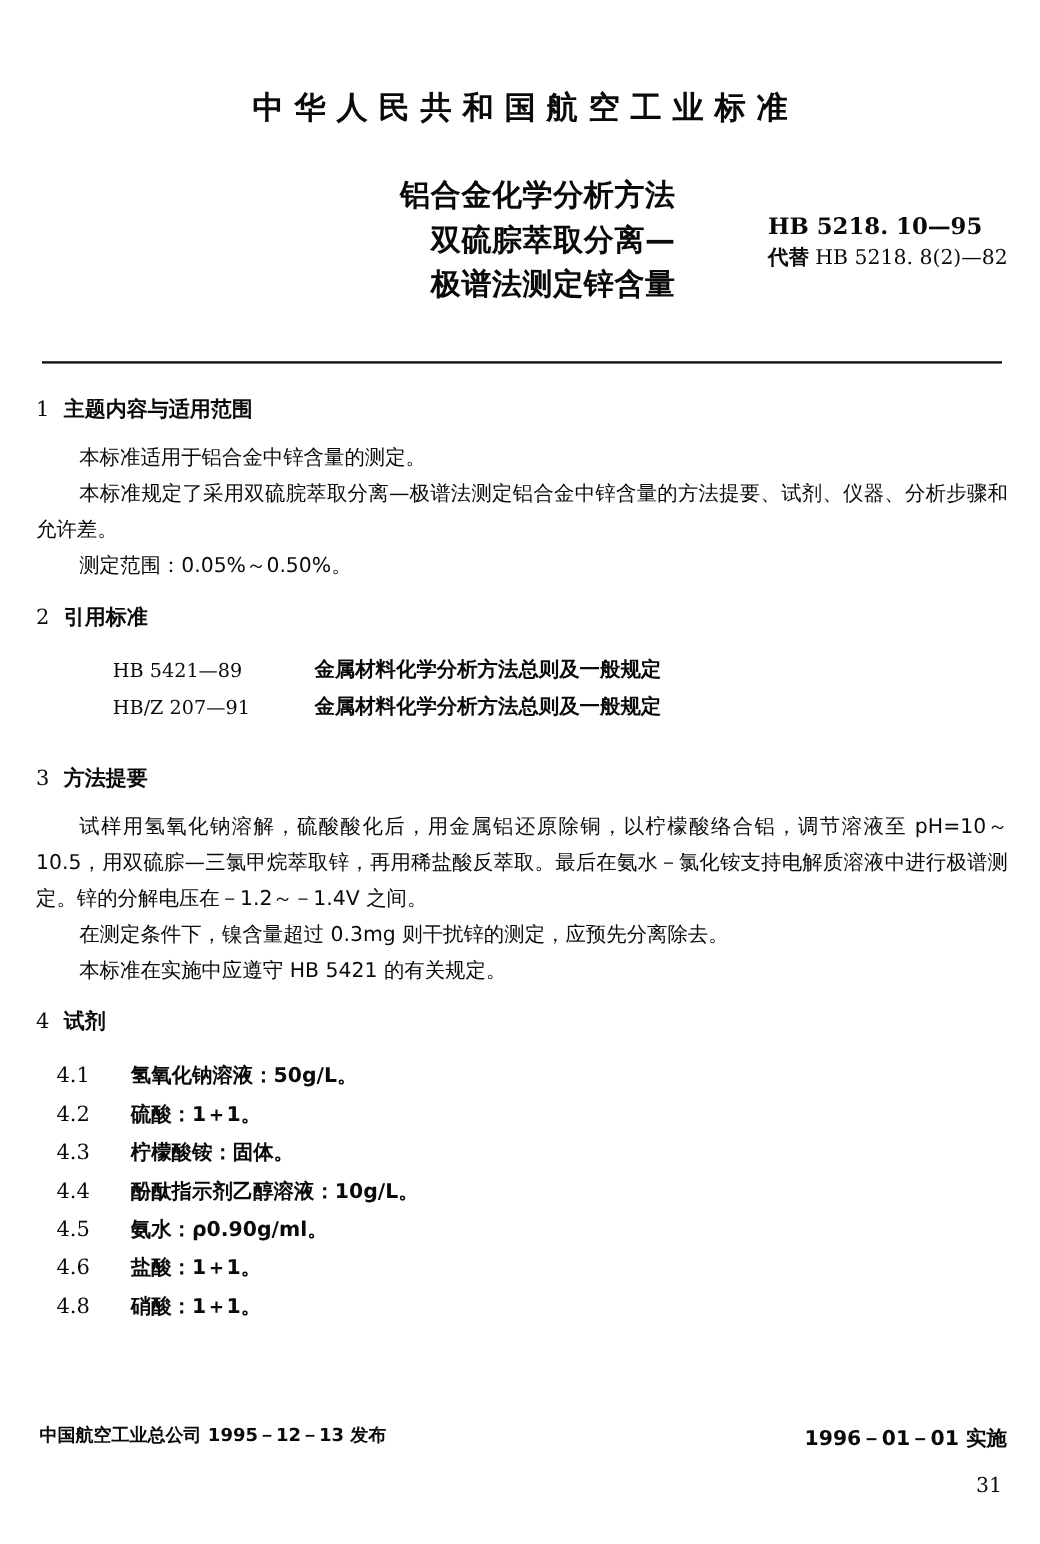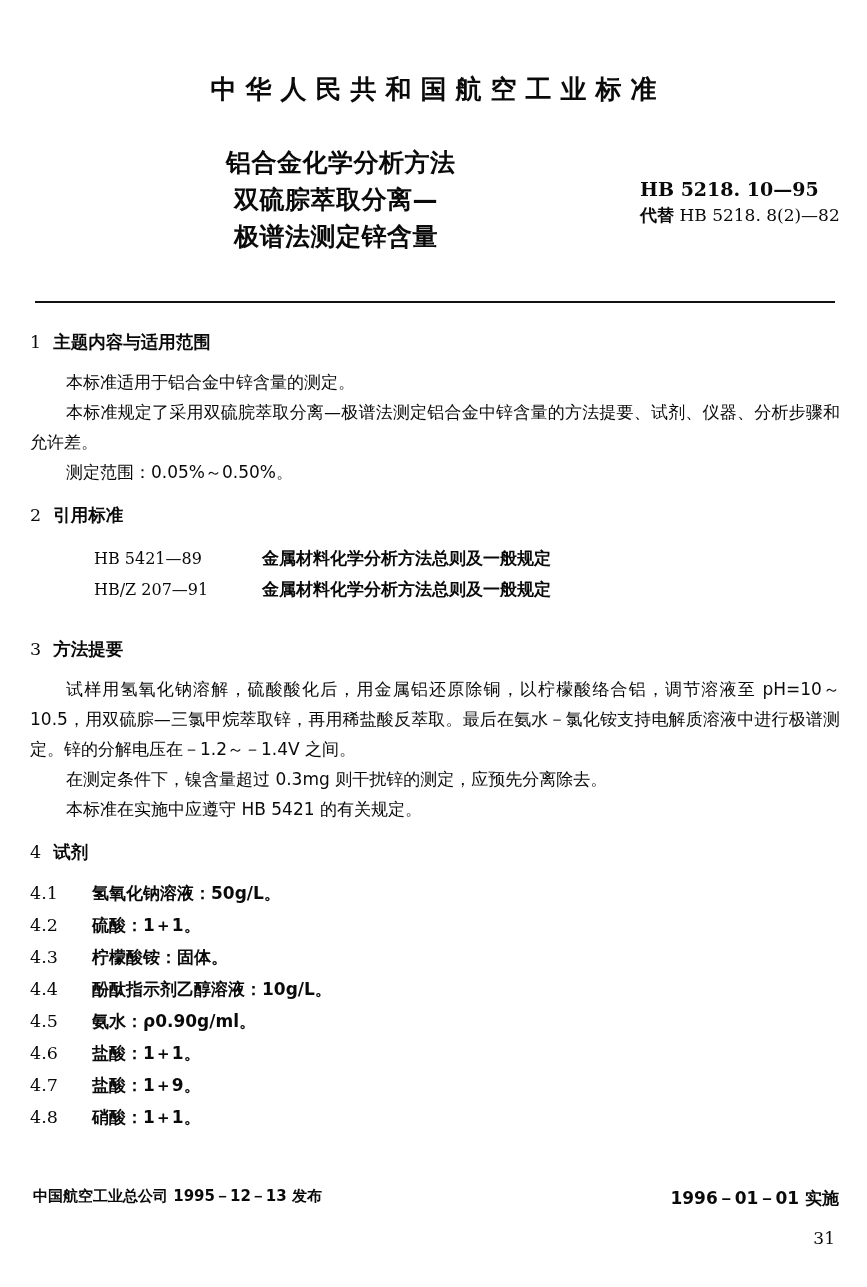--- a/index.html
+++ b/index.html
@@ -29,24 +29,24 @@
     font-size: 26px;
     font-weight: bold;
     letter-spacing: 9px;
     text-indent: 9px;
     font-family: "DejaVu Sans", sans-serif;
   }
 
   
   .title-block {
     position: absolute;
-    left: 226px;
+    left: 203px;
     top: 144px;
     width: 360px;
-    text-align: left;
+    text-align: right;
   }
   .title-line {
     font-size: 25px;
     font-weight: bold;
     line-height: 37px;
     letter-spacing: 0.5px;
     white-space: nowrap;
   }
   .title-line.l2, .title-line.l3 { margin-left: 8px; }
 
@@ -122,21 +122,21 @@
   .ref-code {
     font-family: "DejaVu Serif", serif;
     font-size: 16px;
     width: 168px;
     flex: 0 0 168px;
     white-space: nowrap;
   }
   .ref-title { font-weight: bold; }
 
   
-  .reagent-list { margin: 0; padding: 0; }
+  .reagent-list { margin: 17px; padding: 0; }
   .reagent-row {
     display: flex;
     align-items: baseline;
     font-size: 17px;
     line-height: 32px;
   }
   .reagent-no {
     font-family: "DejaVu Serif", serif;
     font-size: 17.5px;
     width: 62px;
@@ -248,24 +248,20 @@
       </div>
       <div class="reagent-row">
         <span class="reagent-no">4.5</span>
         <span class="reagent-text">氨水：ρ0.90g/ml。</span>
       </div>
       <div class="reagent-row">
         <span class="reagent-no">4.6</span>
         <span class="reagent-text">盐酸：1＋1。</span>
       </div>
       <div class="reagent-row">
-        <span class="reagent-no">4.7</span>
-        <span class="reagent-text">盐酸：1＋9。</span>
-      </div>
-      <div class="reagent-row">
         <span class="reagent-no">4.8</span>
         <span class="reagent-text">硝酸：1＋1。</span>
       </div>
     </div>
 
   </div>
 
   <div class="footer-rule"></div>
   <div class="footer-left">中国航空工业总公司 1995－12－13 发布</div>
   <div class="footer-right">1996－01－01 实施</div>

